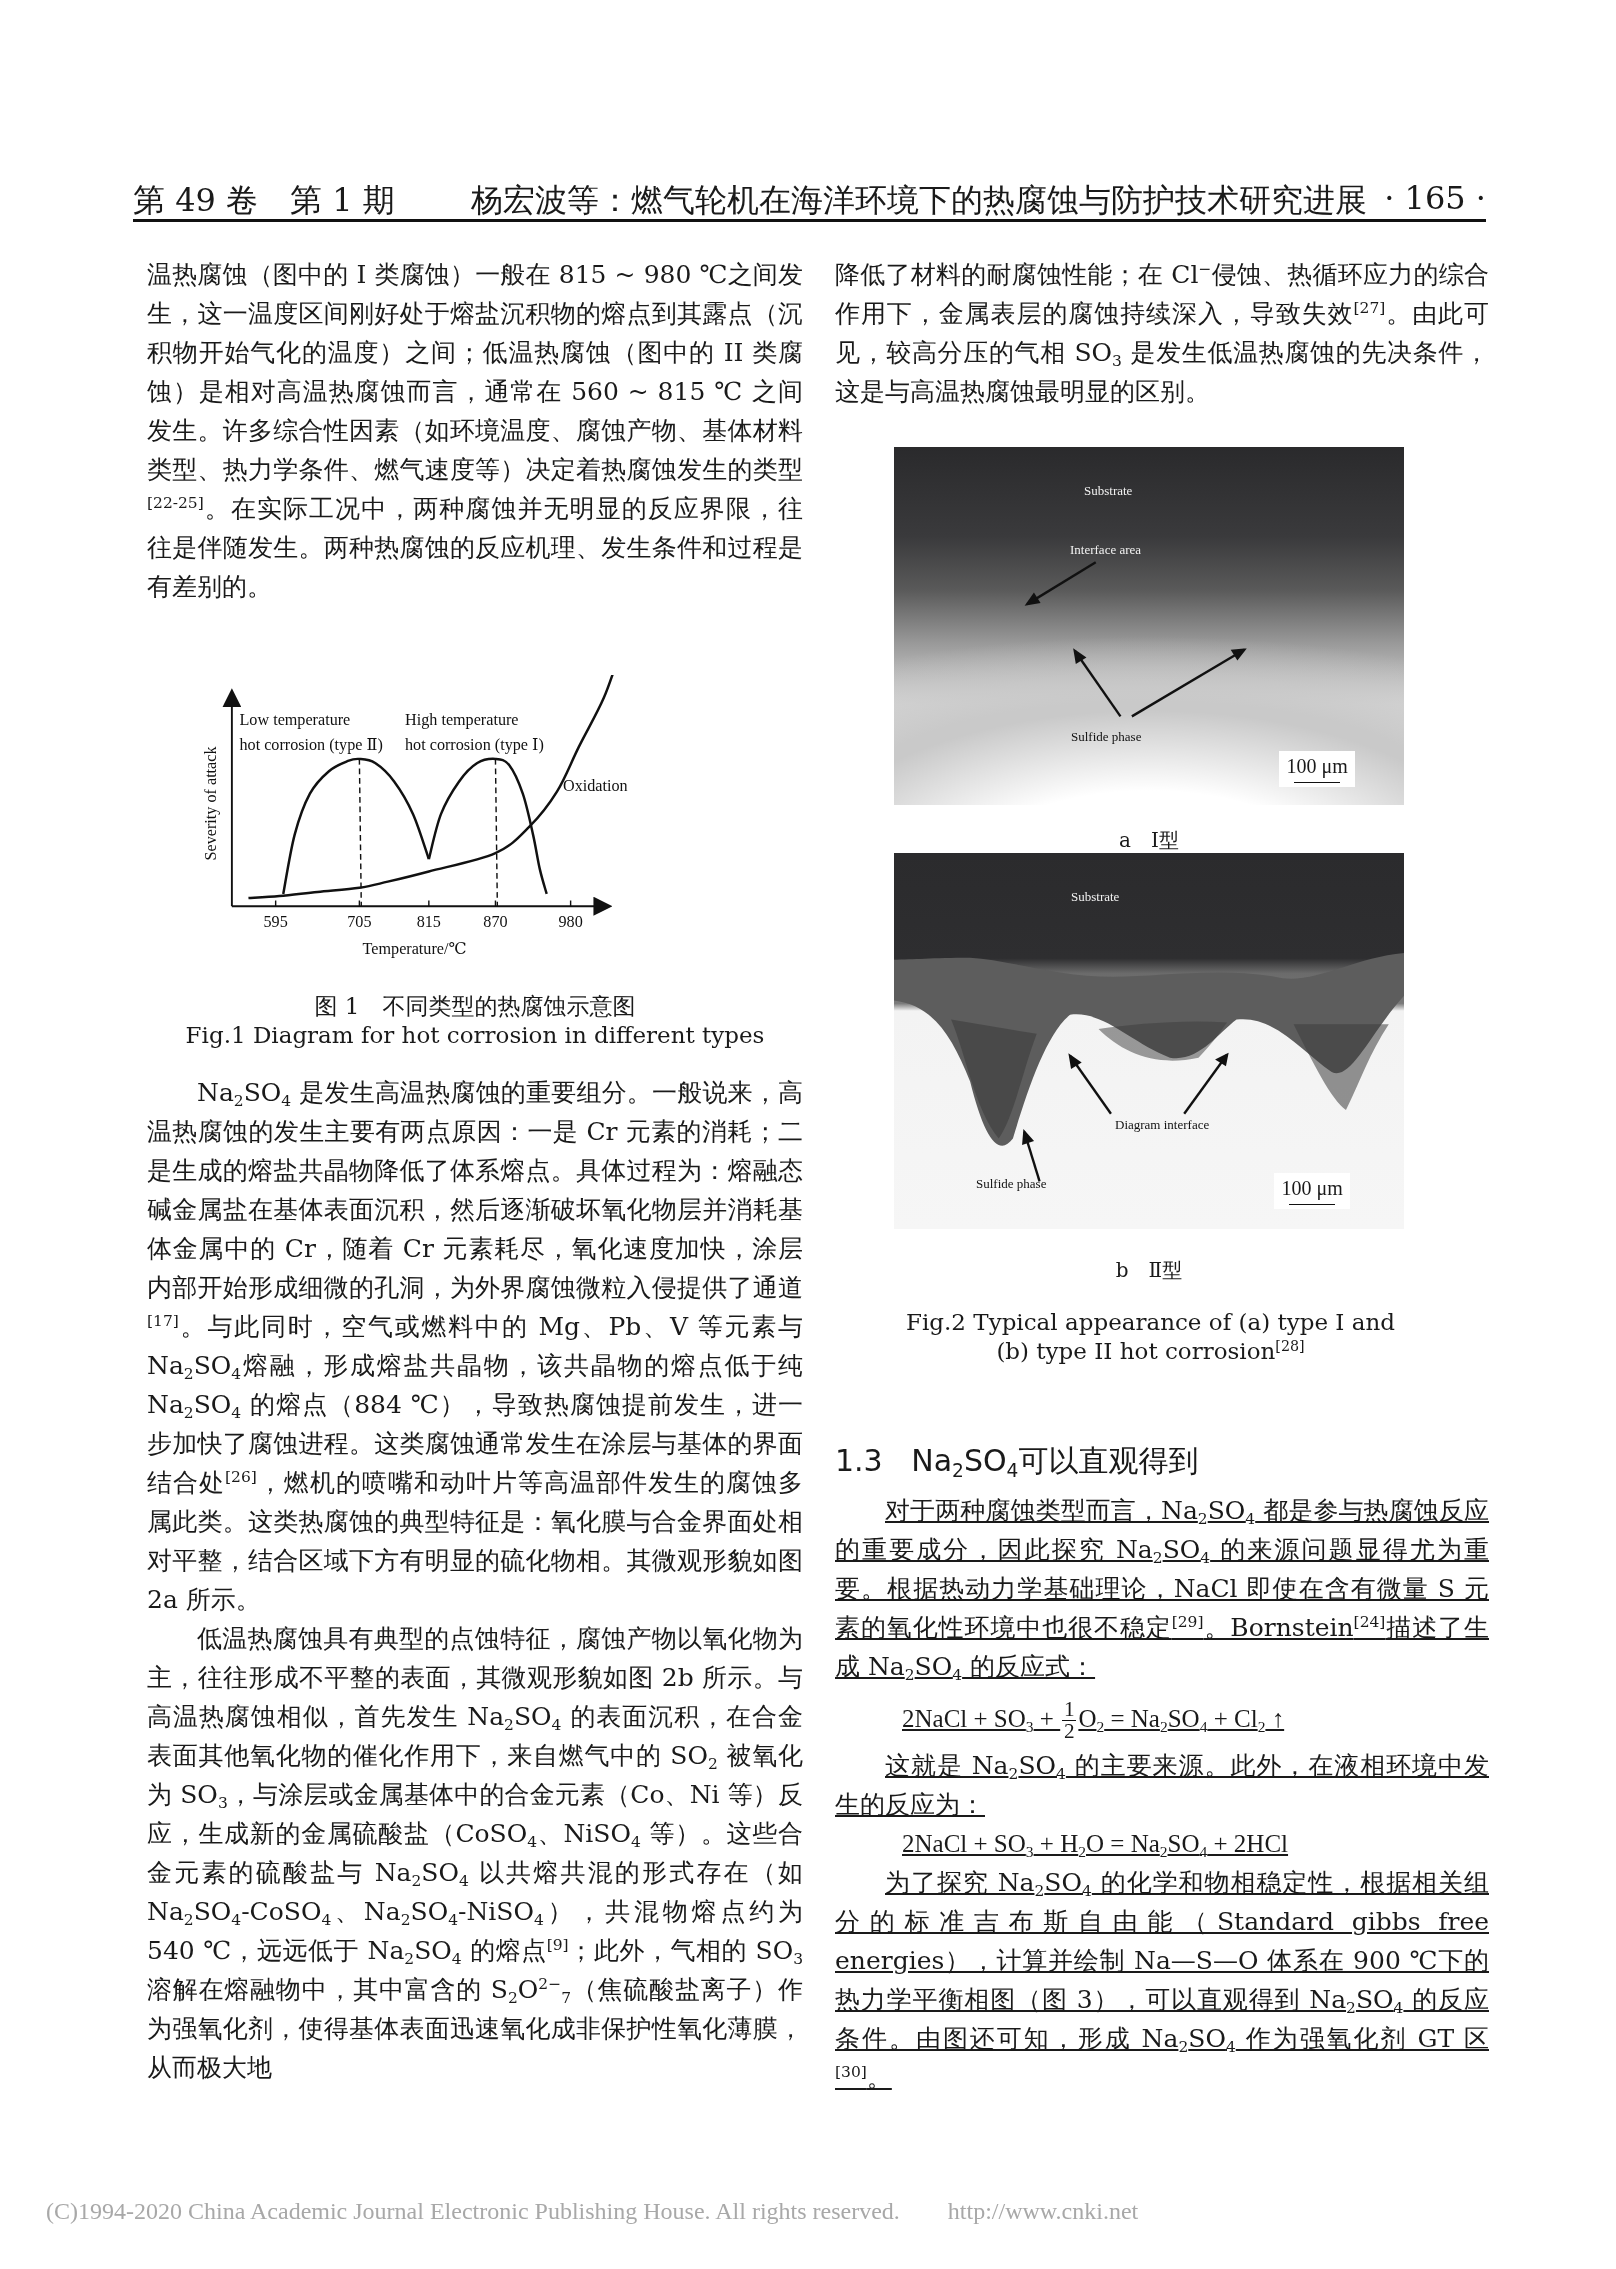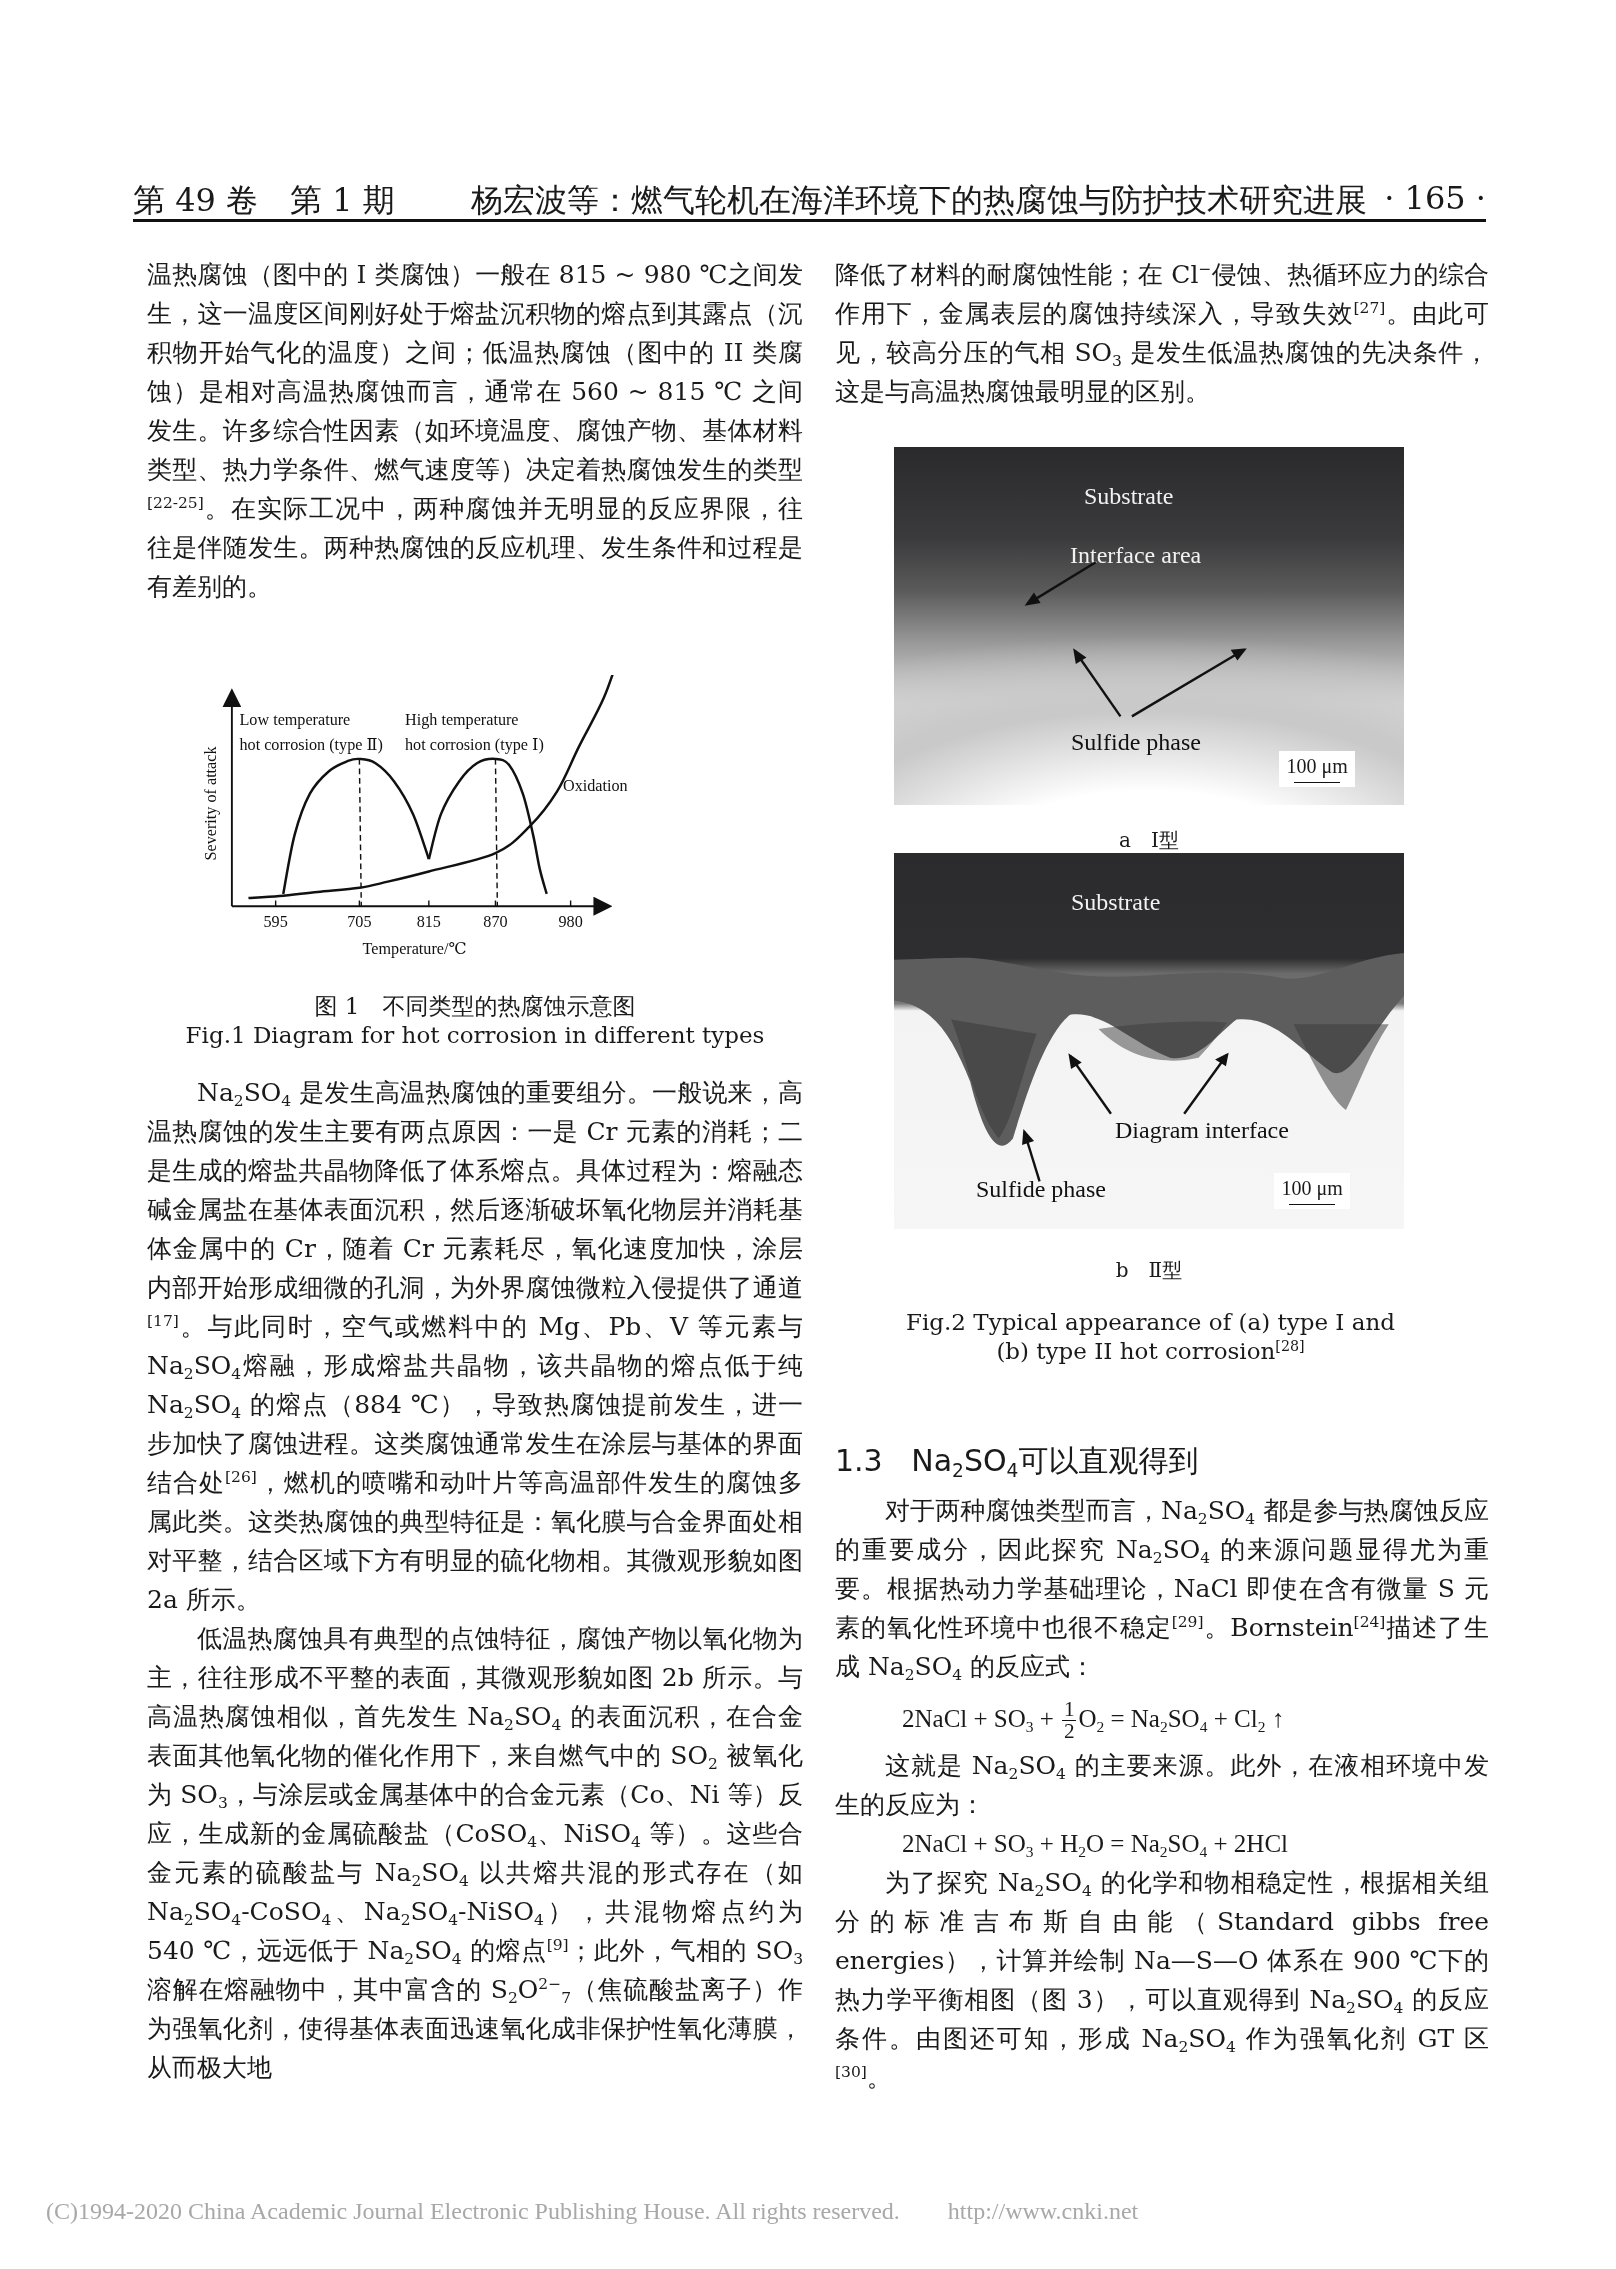--- a/index.html
+++ b/index.html
@@ -27,21 +27,21 @@
   .cap1 { left:147px; top:992px; width:656px; }
   .photo { position:absolute; left:894px; width:510px; overflow:hidden; }
   .photoA { top:447px; height:358px;
     background:
       radial-gradient(ellipse 120% 80% at 50% 120%, #ffffff 30%, rgba(255,255,255,0) 58%),
       radial-gradient(ellipse 140% 60% at 50% 95%, #c9c9c9 40%, rgba(200,200,200,0) 70%),
       linear-gradient(#2a2a2c 0%, #3a3a3c 25%, #5a5a5a 40%, #9a9a9a 55%, #d9d9d9 72%, #f7f7f7 100%); }
   .photoB { top:853px; height:376px;
     background:
       linear-gradient(#2b2b2d 0%, #2e2e30 28%, #6b6b6b 32%, #7a7a7a 40%, #f3f3f3 42%, #f6f6f6 100%); }
-  .plabel { position:absolute; font-family:"Liberation Serif",serif; font-size:24px; }
+  .plabel { position:absolute; font-family:"Liberation Serif",serif; font-size:13px; }
   .plabel.white { color:#f2f2f2; }
   .plabel.black { color:#111; }
   .scalebox { position:absolute; background:#fff; padding:3.8px 7.6px; font-family:"Liberation Serif",serif; font-size:20px; text-align:left; }
   .scalebar { height:1.9px; background:#111; margin:3.8px auto 0; width:46px; }
   .sublabel { position:absolute; left:894px; width:510px; text-align:center; font-size:20px; }
   .cap2 { left:846px; top:1308px; width:609px; }
   .section { position:absolute; left:835px; top:1441px; font-family:"DejaVu Sans","Liberation Sans",sans-serif; font-size:30px; }
   .section .num { margin-right:28.5px; }
   .eq { font-family:"Liberation Serif",serif; }
   .frac { display:inline-block; vertical-align:middle; text-align:center; line-height:1; margin:0 1.9px; }
@@ -166,21 +166,21 @@
 
 <div class="cap cap2">
   <div><span>Fig.2 Typical appearance of (a) type I and</span></div>
   <div><span>(b) type II hot corrosion</span><sup>[28]</sup></div>
 </div>
 
 <div class="section">
   <span class="num">1.3</span><span>Na</span><sub>2</sub><span>SO</span><sub>4</sub><span>可以直观得到</span>
 </div>
 
-<div class="col colR" style="top:1491px;">
+<div class="col colR" style="top:1491px;text-decoration:underline;">
   <p class="indent"><span>对于两种腐蚀类型而言，Na</span><sub>2</sub><span>SO</span><sub>4</sub><span> 都是参与热腐蚀反应的重要成分，因此探究 Na</span><sub>2</sub><span>SO</span><sub>4</sub><span> 的来源问题显得尤为重要。根据热动力学基础理论，NaCl 即使在含有微量 S 元素的氧化性环境中也很不稳定</span><sup>[29]</sup><span>。Bornstein</span><sup>[24]</sup><span>描述了生成 Na</span><sub>2</sub><span>SO</span><sub>4</sub><span> 的反应式：</span></p>
   <p class="eq" style="padding-left:67px;margin:9.5px 0 3.8px;line-height:46px;"><span>2NaCl + SO</span><sub>3</sub><span> + </span><span class="frac"><span class="num1">1</span><span>2</span></span><span>O</span><sub>2</sub><span> = Na</span><sub>2</sub><span>SO</span><sub>4</sub><span> + Cl</span><sub>2</sub><span> ↑</span></p>
   <p class="indent"><span>这就是 Na</span><sub>2</sub><span>SO</span><sub>4</sub><span> 的主要来源。此外，在液相环境中发生的反应为：</span></p>
   <p class="eq" style="padding-left:67px;"><span>2NaCl + SO</span><sub>3</sub><span> + H</span><sub>2</sub><span>O = Na</span><sub>2</sub><span>SO</span><sub>4</sub><span> + 2HCl</span></p>
   <p class="indent"><span>为了探究 Na</span><sub>2</sub><span>SO</span><sub>4</sub><span> 的化学和物相稳定性，根据相关组分的标准吉布斯自由能（Standard gibbs free energies），计算并绘制 Na—S—O 体系在 900 ℃下的热力学平衡相图（图 3），可以直观得到 Na</span><sub>2</sub><span>SO</span><sub>4</sub><span> 的反应条件。由图还可知，形成 Na</span><sub>2</sub><span>SO</span><sub>4</sub><span> 作为强氧化剂 GT 区</span><sup>[30]</sup><span>。</span></p>
 </div>
 
 <div class="abs footer">(C)1994-2020 China Academic Journal Electronic Publishing House. All rights reserved.　　http://www.cnki.net</div>
 
 

